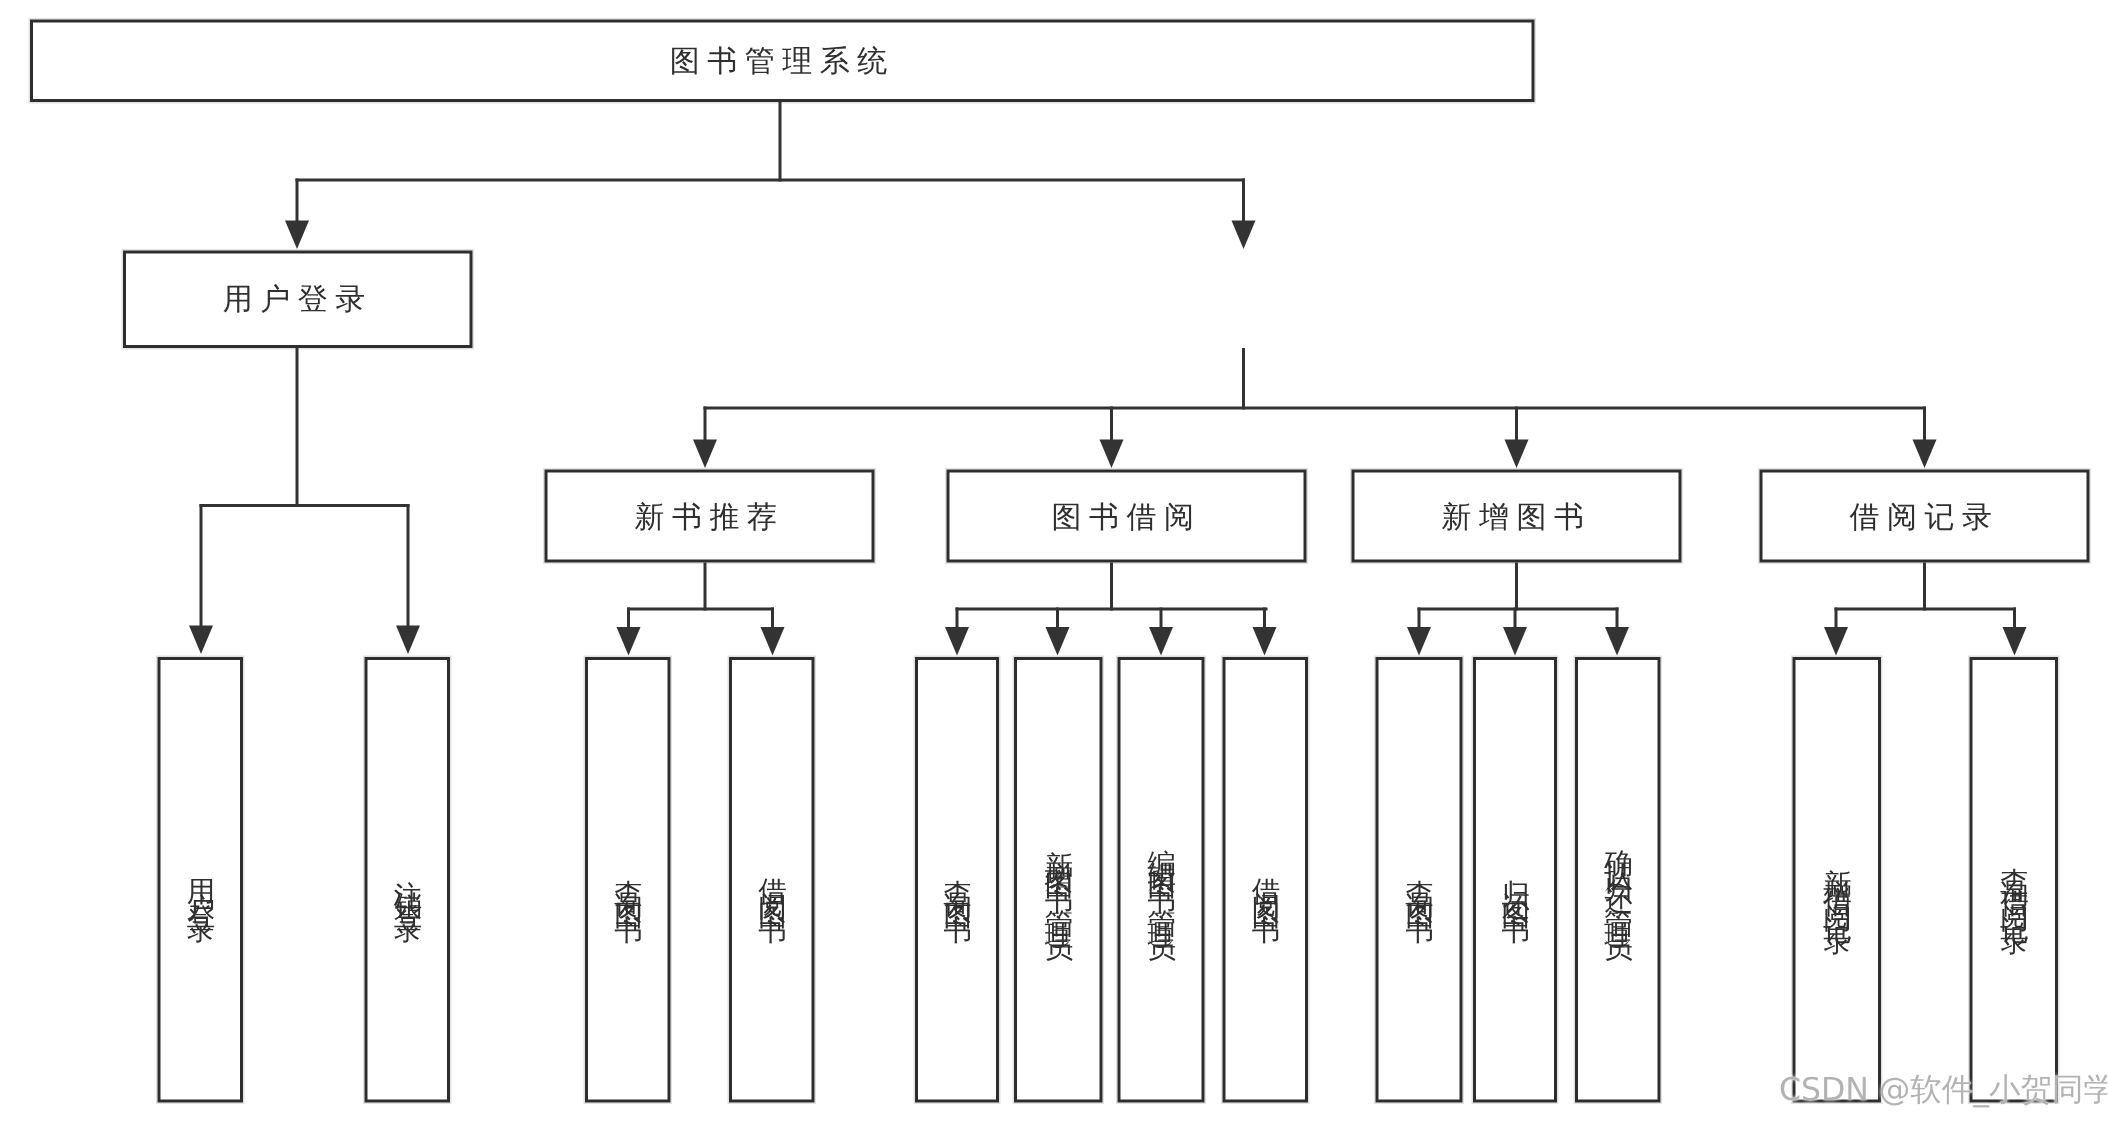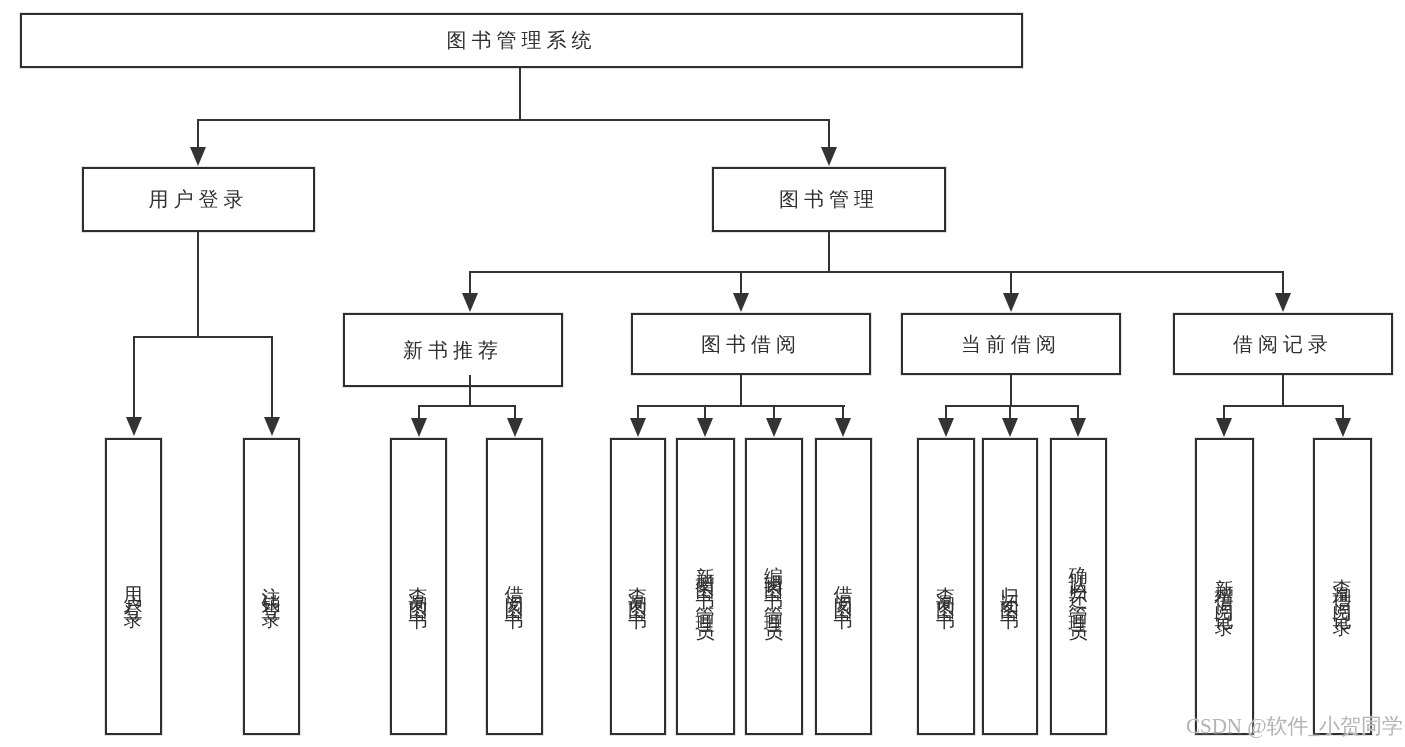--- a/index.html
+++ b/index.html
@@ -7,21 +7,20 @@
     padding: 0;
     background: #ffffff;
     font-family: "DejaVu Sans", "Liberation Sans", sans-serif;
   }
   .canvas {
     position: relative;
     width: 1405px;
     height: 747px;
     background: #ffffff;
     overflow: hidden;
-    font-family: Liberation Serif, serif;
   }
   .box {
     position: absolute;
     box-sizing: border-box;
     background: #ffffff;
     border: 2px solid #2e2e2e;
     box-shadow: 0 0 0 1px rgba(140,140,140,0.25);
     display: flex;
     align-items: center;
     justify-content: center;
@@ -77,32 +76,29 @@
 
 <div class="canvas">
 
   <div class="box hbox" style="left:20px; top:13px; width:1003px; height:55px;">
     <span class="lbl">图书管理系统</span>
   </div>
 
   <div class="box hbox" style="left:82px; top:167px; width:233px; height:65px;">
     <span class="lbl">用户登录</span>
   </div>
-  <div class="box hbox" style="left:712px; top:167px; width:234px; height:65px;">
-    <span class="lbl">图书管理</span>
-  </div>
-
-  <div class="box hbox" style="left:343px; top:313px; width:220px; height:74px;text-align:center;">
+
+  <div class="box hbox" style="left:363px; top:313px; width:220px; height:62px;text-align:center;">
     <span class="lbl">新书推荐</span>
   </div>
   <div class="box hbox" style="left:631px; top:313px; width:240px; height:62px;">
     <span class="lbl">图书借阅</span>
   </div>
   <div class="box hbox" style="left:901px; top:313px; width:220px; height:62px;">
-    <span class="lbl">当前借阅</span>
+    <span class="lbl">新增图书</span>
   </div>
   <div class="box hbox" style="left:1173px; top:313px; width:220px; height:62px;">
     <span class="lbl">借阅记录</span>
   </div>
 
   <div class="box vbox" style="left:105px; top:438px; width:57px; height:297px;">
     <span class="lbl">用户登录</span>
   </div>
   <div class="box vbox" style="left:243px; top:438px; width:57px; height:297px;">
     <span class="lbl">注销登录</span>

